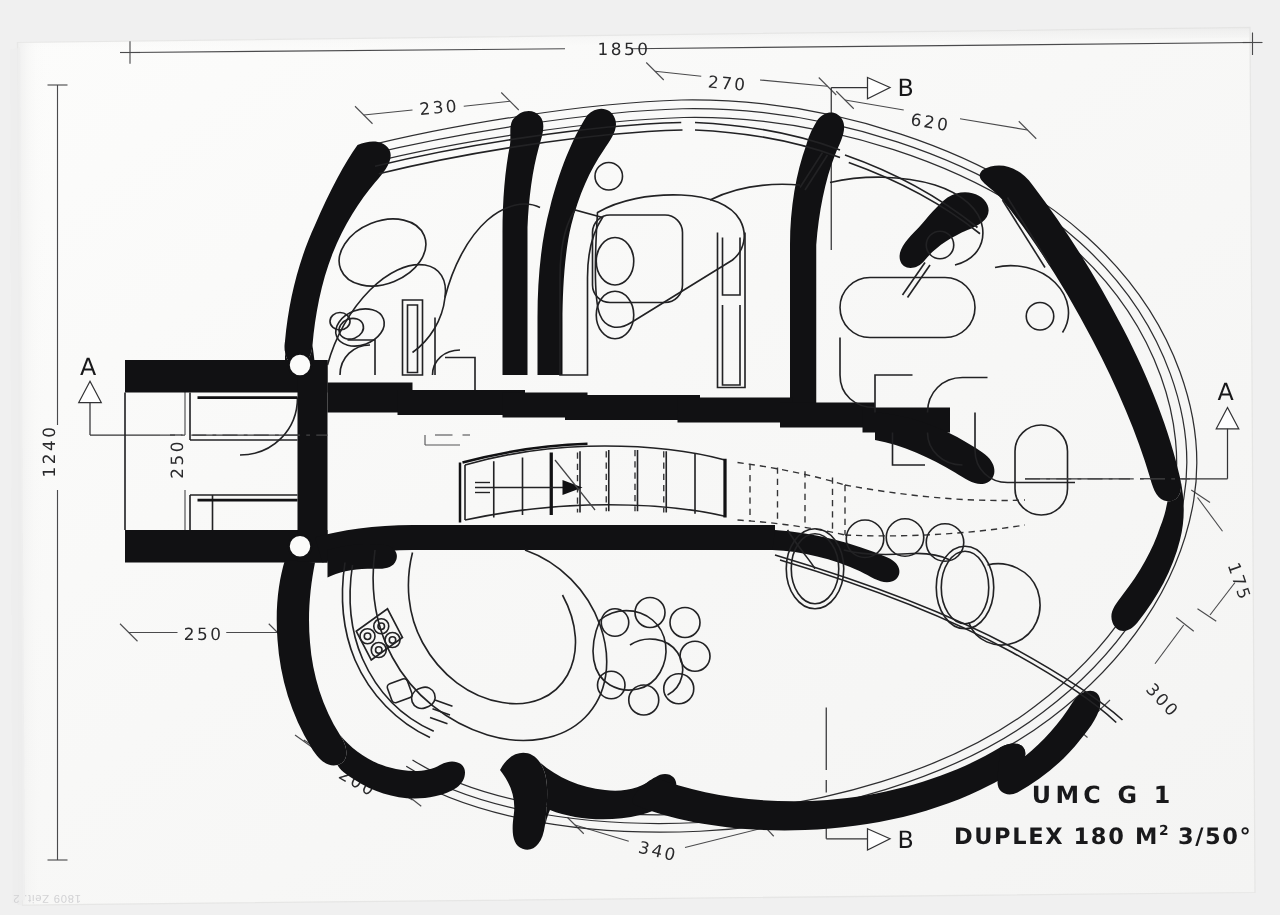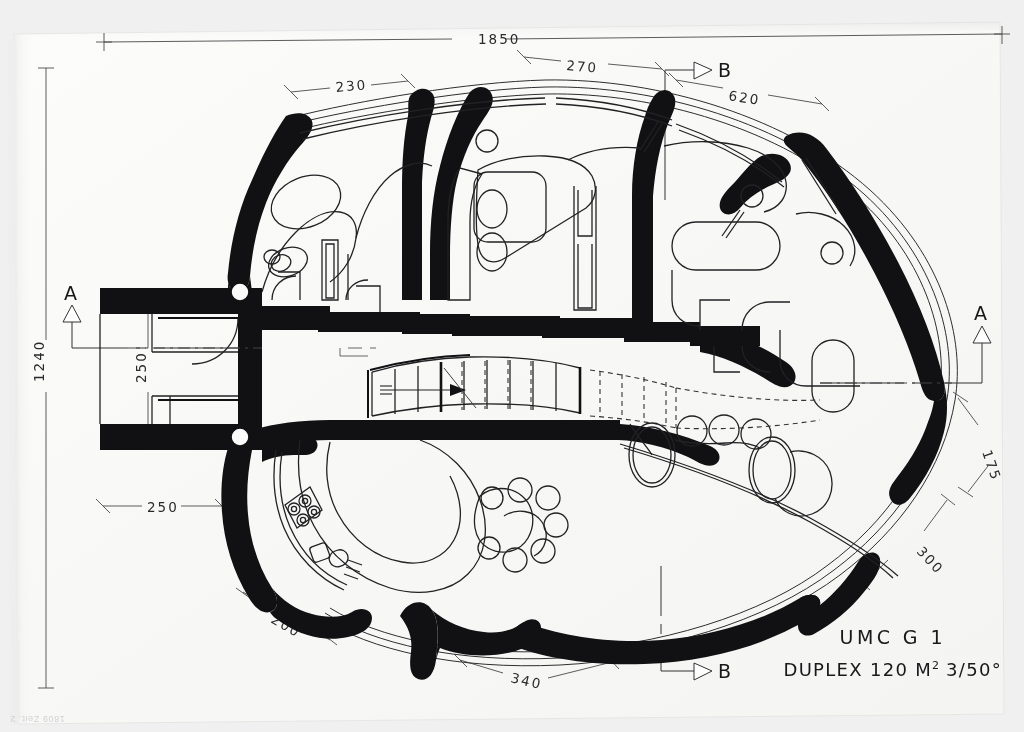--- a/index.html
+++ b/index.html
@@ -35,20 +35,21 @@
     display: block;
   }
   .titleblock {
     position: absolute;
     right: 22px;
     bottom: 52px;
     text-align: center;
     color: #19191b;
     letter-spacing: 2.0px;
     font-family: "DejaVu Sans", sans-serif;
+    font-weight: bold;
   }
   .tb-line1 {
     font-size: 19px;
     letter-spacing: 3.4px;
     margin-bottom: 11px;
     white-space: nowrap;
   }
   .tb-line2 {
     font-size: 18px;
     letter-spacing: 1.3px;
@@ -529,18 +530,18 @@
 
       <g stroke="#444446" stroke-width="1" stroke-dasharray="12 5 3 5" fill="none">
         <line x1="128" y1="348" x2="262" y2="348"></line>
         <line x1="820" y1="383" x2="952" y2="383"></line>
       </g>
     </g>
   </svg>
 
   <div class="titleblock">
     <div class="tb-line1">UMC  G 1</div>
-    <div class="tb-line2"><span>DUPLEX 120 M</span><sup>2</sup><span> 3/50°</span></div>
+    <div class="tb-line2"><span>DUPLEX 180 M</span><sup>2</sup><span> 3/50°</span></div>
   </div>
 
   <div class="archival-stamp">1809 Zeit. 2</div>
 
 </div>
 
 </body></html>

